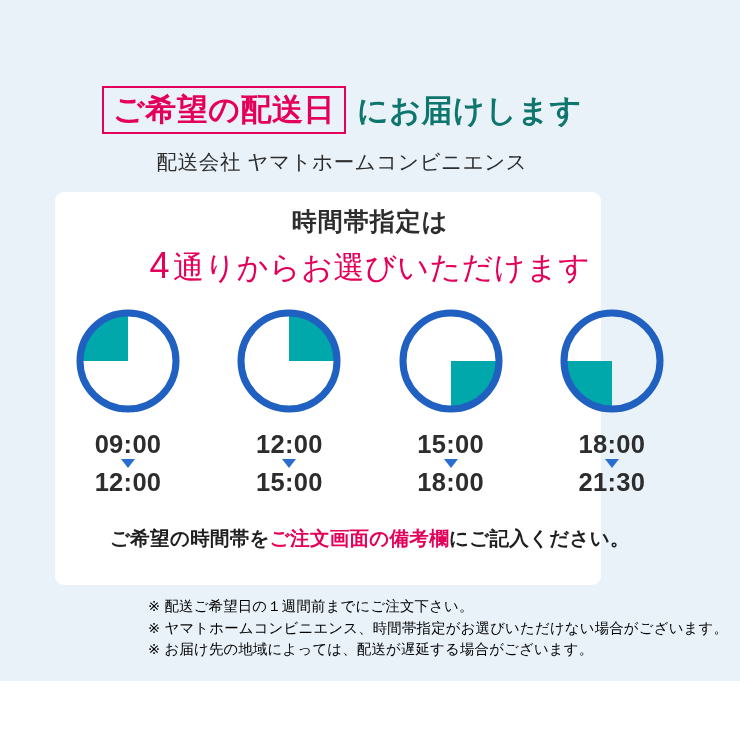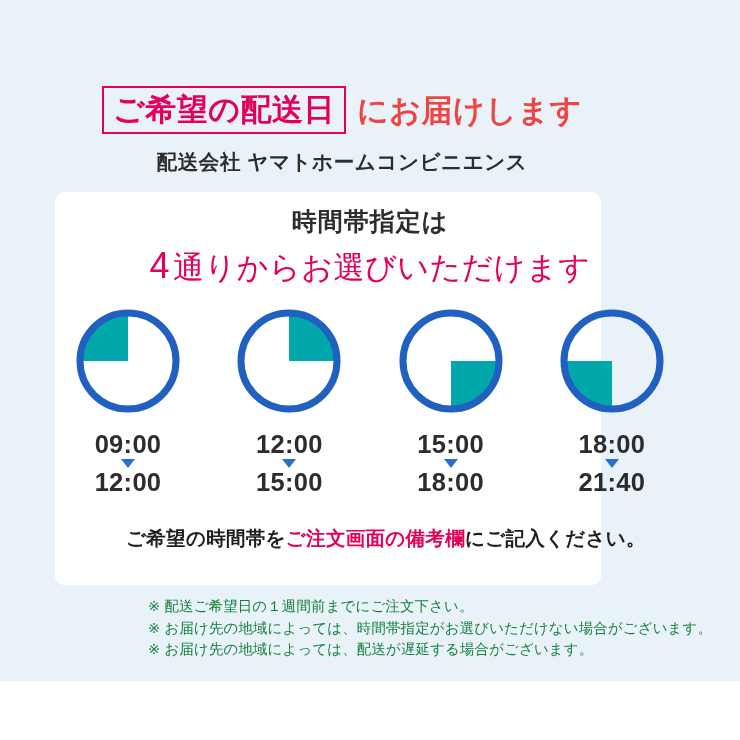--- a/index.html
+++ b/index.html
@@ -48,28 +48,28 @@
     align-items: center;
   }
   .hdr-box {
     display: inline-block;
     border: 2px solid #e4005a;
     color: #e4005a;
     padding: 6px 9px 7px 9px;
     line-height: 1;
   }
   .hdr-rest {
-    color: #ef4444;
+    color: #0f766e;
     margin-left: 11px;
     line-height: 1;
   }
   .hdr-line2 {
     margin-top: 14px;
     font-size: 20.5px;
-    font-weight: bold;
+    font-weight: normal;
     color: #2d2d2d;
     letter-spacing: 0.6px;
   }
 
   
   .card {
     position: absolute;
     left: 55px;
     top: 192px;
     width: 546px;
@@ -150,34 +150,33 @@
     position: absolute;
     left: 0;
     top: 333px;
     width: 630px;
     text-align: center;
     font-size: 19.5px;
     font-weight: bold;
     color: #1f1f1f;
     letter-spacing: 0.3px;
     white-space: nowrap;
-    margin-left: 16px;
   }
   .card-note .hl { color: #e4005a; }
 
   
   .footnotes {
     position: absolute;
     left: 148px;
     top: 596px;
     width: 560px;
   }
   .footnote {
     font-size: 14.4px;
-    color: #15803d;
+    color: #000000;
     line-height: 21.5px;
     letter-spacing: 0.2px;
     white-space: nowrap;
   }
 </style>
 </head>
 <body>
 
 <div id="page">
 
@@ -239,31 +238,31 @@
       </div>
 
       <div class="slot">
         <svg class="clock" width="112" height="112" viewBox="0 0 112 112">
           <path d="M56 56 L56 104 A48 48 0 0 1 8 56 Z" fill="#00a8ac"></path>
           <circle cx="56" cy="56" r="48" fill="none" stroke="#2060c0" stroke-width="7"></circle>
         </svg>
         <div class="times">
           <div class="time">18:00</div>
           <div class="arrow-down"></div>
-          <div class="time">21:40</div>
+          <div class="time">21:30</div>
         </div>
       </div>
 
     </div>
 
     <div class="card-note">
       <span>ご希望の時間帯を</span><span class="hl">ご注文画面の備考欄</span><span>にご記入ください。</span>
     </div>
 
   </div>
 
   <div class="footnotes">
     <div class="footnote">※ 配送ご希望日の１週間前までにご注文下さい。</div>
-    <div class="footnote">※ お届け先の地域によっては、時間帯指定がお選びいただけない場合がございます。</div>
+    <div class="footnote">※ ヤマトホームコンビニエンス、時間帯指定がお選びいただけない場合がございます。</div>
     <div class="footnote">※ お届け先の地域によっては、配送が遅延する場合がございます。</div>
   </div>
 
 </div>
 
 </body></html>

